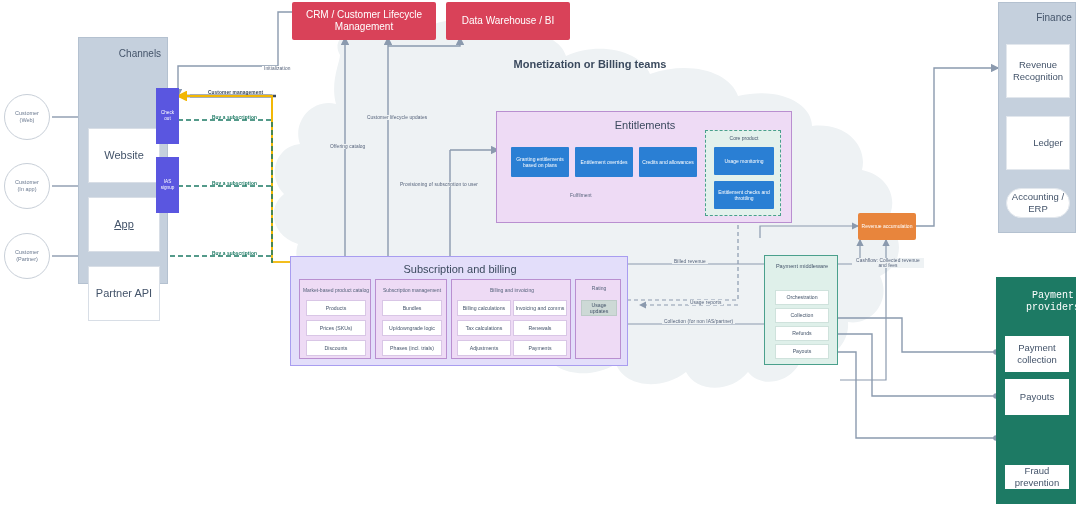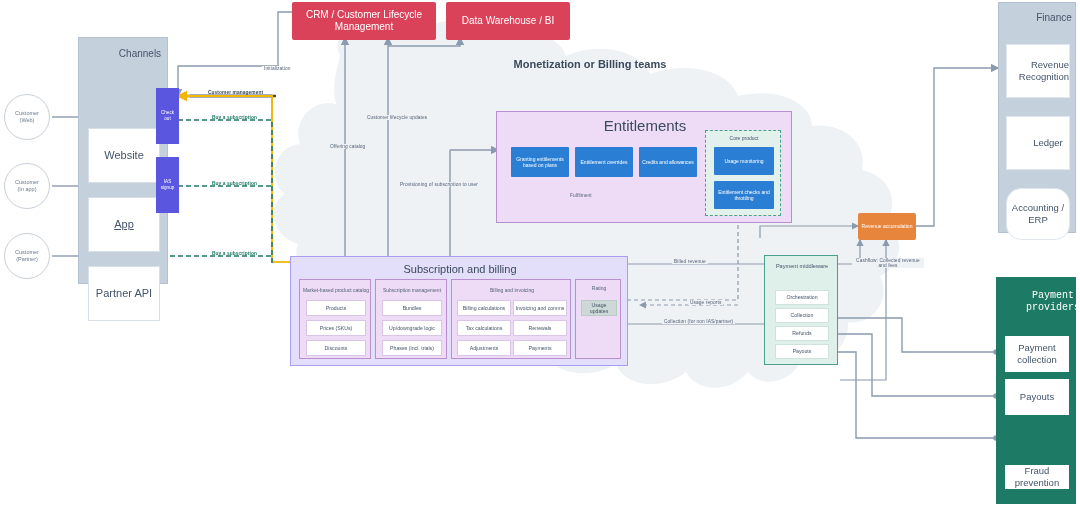--- a/index.html
+++ b/index.html
@@ -38,21 +38,21 @@
   .red-box {
     background:#d94259; color:#ffffff; font-size:10px; border-radius:2px;
     padding:4px;
   }
 
   
   .cloud-title { font-size:11px; font-weight:bold; color:#3b4a5e; }
 
   
   .ent-panel { background:#eedbf5; border:1px solid #b98fd0; }
-  .ent-title { font-size:15px; color:#3b4a5e; }
+  .ent-title { font-size:11px; color:#3b4a5e; }
   .blue-box { background:#2a7fd4; color:#ffffff; font-size:5px; border-radius:1px; padding:2px; }
   .core-dash { border:1px dashed #4aa08c; background:#e3f1ec; }
   .core-label { font-size:5px; color:#44546a; }
 
   
   .sub-panel { background:#e3defa; border:1px solid #a89df0; }
   .sub-title { font-size:11px; color:#3b4a5e; }
   .sub-group { background:#eedbf5; border:1px solid #b98fd0; }
   .sub-group-title { font-size:5px; color:#55627a; }
   .sub-item {
@@ -272,23 +272,23 @@
     <div class="node pm-item" style="position:absolute; left:10px; top:34px; width:54px; height:15px;">Orchestration</div>
     <div class="node pm-item" style="position:absolute; left:10px; top:52px; width:54px; height:15px;">Collection</div>
     <div class="node pm-item" style="position:absolute; left:10px; top:70px; width:54px; height:15px;">Refunds</div>
     <div class="node pm-item" style="position:absolute; left:10px; top:88px; width:54px; height:15px;">Payouts</div>
   </div>
 
   <div class="node orange-box" style="position:absolute; left:858px; top:213px; width:58px; height:27px;">Revenue accumulation</div>
 
   <div class="panel-finance" style="position:absolute; left:998px; top:2px; width:78px; height:231px;">
     <div class="node panel-title" style="position:absolute; left:0; top:8px; width:78px; height:14px;">Finance</div>
-    <div class="node fin-item" style="position:absolute; left:7px; top:41px; width:64px; height:54px;text-align:right;">Revenue Recognition</div>
+    <div class="node fin-item" style="position:absolute; left:7px; top:41px; width:64px; height:54px;">Revenue Recognition</div>
     <div class="node fin-item" style="position:absolute; left:7px; top:113px; width:64px; height:54px;padding-left:20px;">Ledger</div>
-    <div class="node fin-item" style="position:absolute; left:7px; top:185px; width:64px; height:52px;border-radius:15px;">Accounting / ERP</div>
+    <div class="node fin-item" style="position:absolute; left:7px; top:185px; width:64px; height:30px;border-radius:15px;">Accounting / ERP</div>
   </div>
 
   <div class="panel-pay" style="position:absolute; left:996px; top:277px; width:80px; height:227px;">
     <div class="node panel-title" style="position:absolute; left:0; top:10px; width:80px; height:28px;">Payment providers</div>
     <div class="node pay-item" style="position:absolute; left:8px; top:58px; width:64px; height:36px;">Payment collection</div>
     <div class="node pay-item" style="position:absolute; left:8px; top:101px; width:64px; height:36px;">Payouts</div>
     <div class="node pay-item" style="position:absolute; left:8px; top:187px; width:64px; height:24px;">Fraud prevention</div>
   </div>
 
   <div class="elabel onwhite" style="left:262px; top:66px;">Initialization</div>

